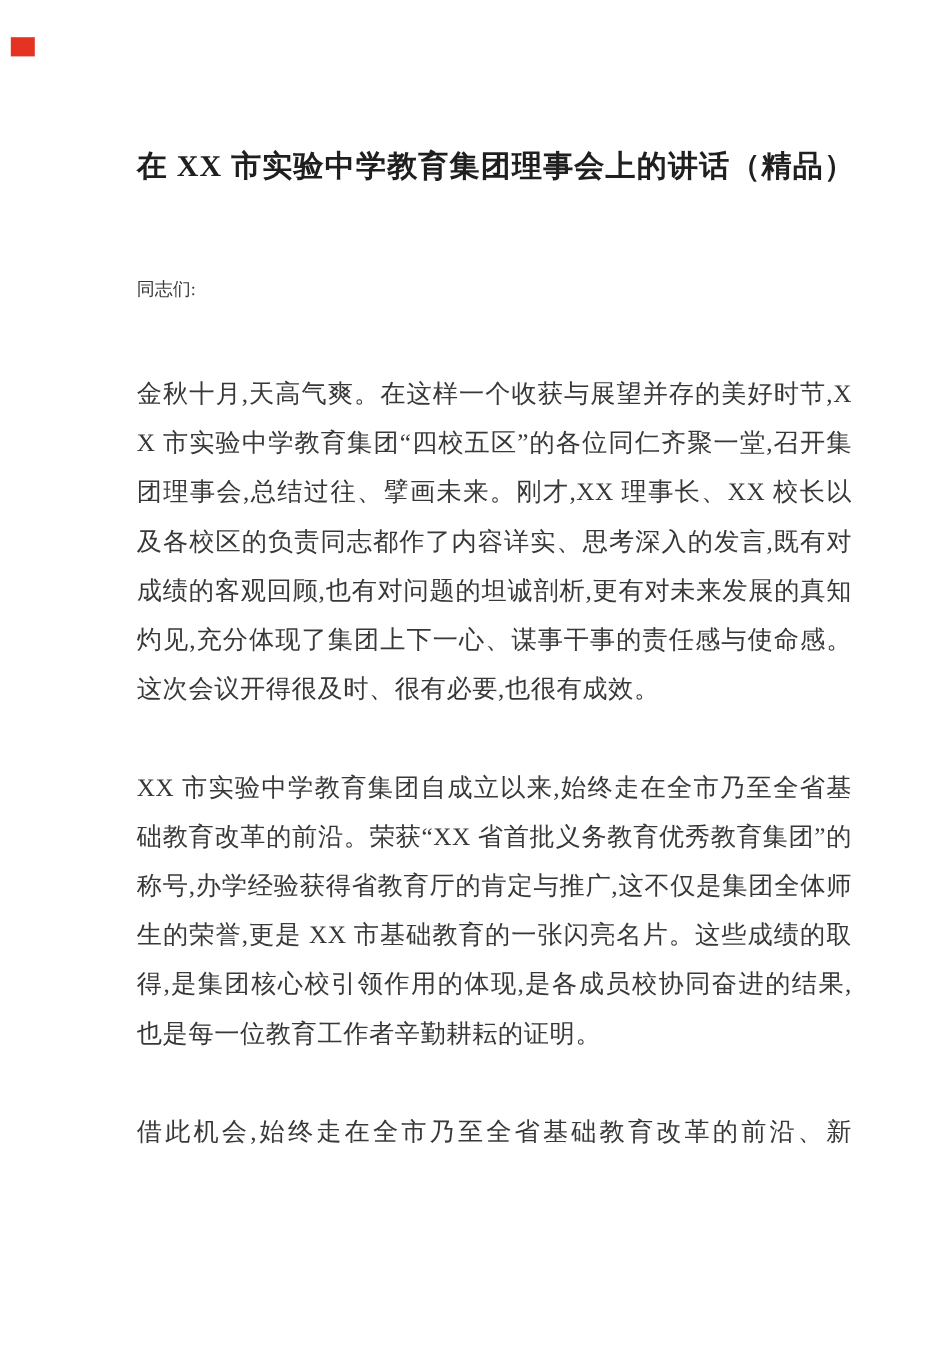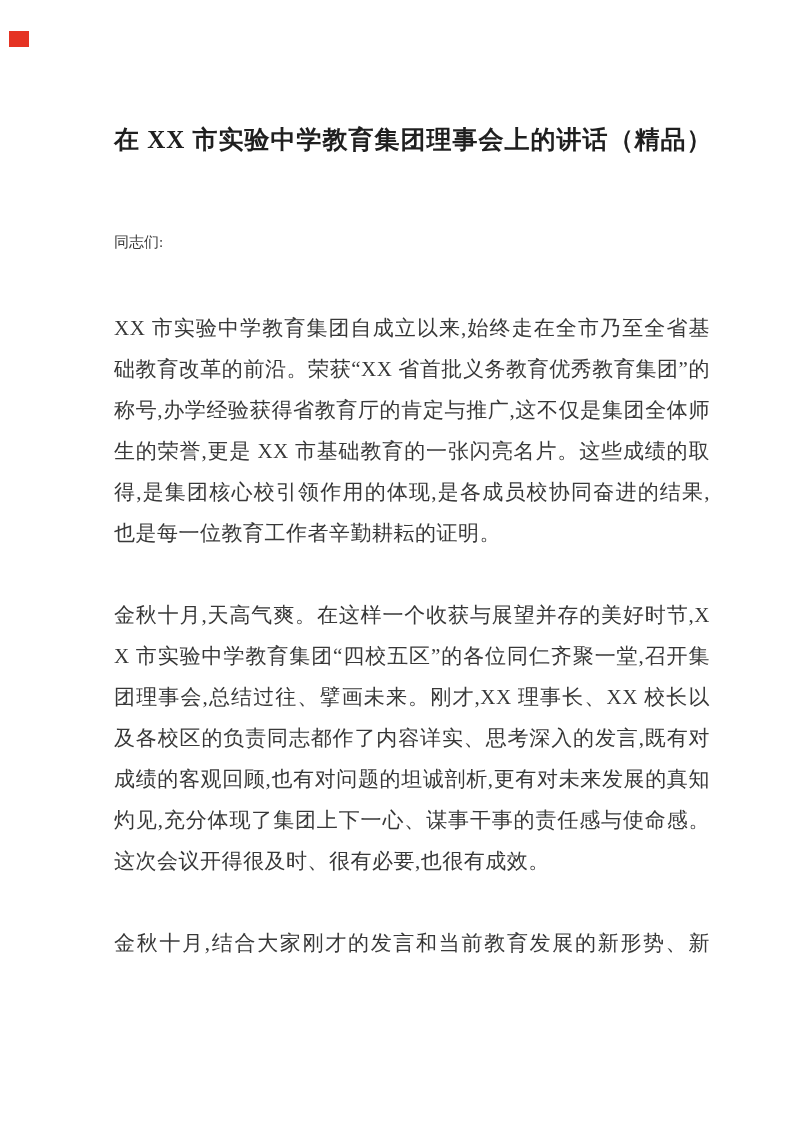--- a/index.html
+++ b/index.html
@@ -64,20 +64,20 @@
 <div class="page">
 
   <div class="corner-marker" style="background: rgb(229, 51, 35);"></div>
 
   <div class="content">
 
     <h1 class="doc-title">在 XX 市实验中学教育集团理事会上的讲话（精品）</h1>
 
     <p class="greeting">同志们:</p>
 
+    <p class="body-para">金秋十月,天高气爽。在这样一个收获与展望并存的美好时节,XX 市实验中学教育集团“四校五区”的各位同仁齐聚一堂,召开集团理事会,总结过往、擘画未来。刚才,XX 理事长、XX 校长以及各校区的负责同志都作了内容详实、思考深入的发言,既有对成绩的客观回顾,也有对问题的坦诚剖析,更有对未来发展的真知灼见,充分体现了集团上下一心、谋事干事的责任感与使命感。这次会议开得很及时、很有必要,也很有成效。</p>
+
     <p class="body-para">XX 市实验中学教育集团自成立以来,始终走在全市乃至全省基础教育改革的前沿。荣获“XX 省首批义务教育优秀教育集团”的称号,办学经验获得省教育厅的肯定与推广,这不仅是集团全体师生的荣誉,更是 XX 市基础教育的一张闪亮名片。这些成绩的取得,是集团核心校引领作用的体现,是各成员校协同奋进的结果,也是每一位教育工作者辛勤耕耘的证明。</p>
 
-    <p class="body-para">金秋十月,天高气爽。在这样一个收获与展望并存的美好时节,XX 市实验中学教育集团“四校五区”的各位同仁齐聚一堂,召开集团理事会,总结过往、擘画未来。刚才,XX 理事长、XX 校长以及各校区的负责同志都作了内容详实、思考深入的发言,既有对成绩的客观回顾,也有对问题的坦诚剖析,更有对未来发展的真知灼见,充分体现了集团上下一心、谋事干事的责任感与使命感。这次会议开得很及时、很有必要,也很有成效。</p>
-
-    <p class="body-para cut-line">金秋十月,结合大家刚才的发言和当前教育发展的新形势、新</p>
+    <p class="body-para cut-line">借此机会,始终走在全市乃至全省基础教育改革的前沿、新</p>
 
   </div>
 </div>
 
 </body></html>

